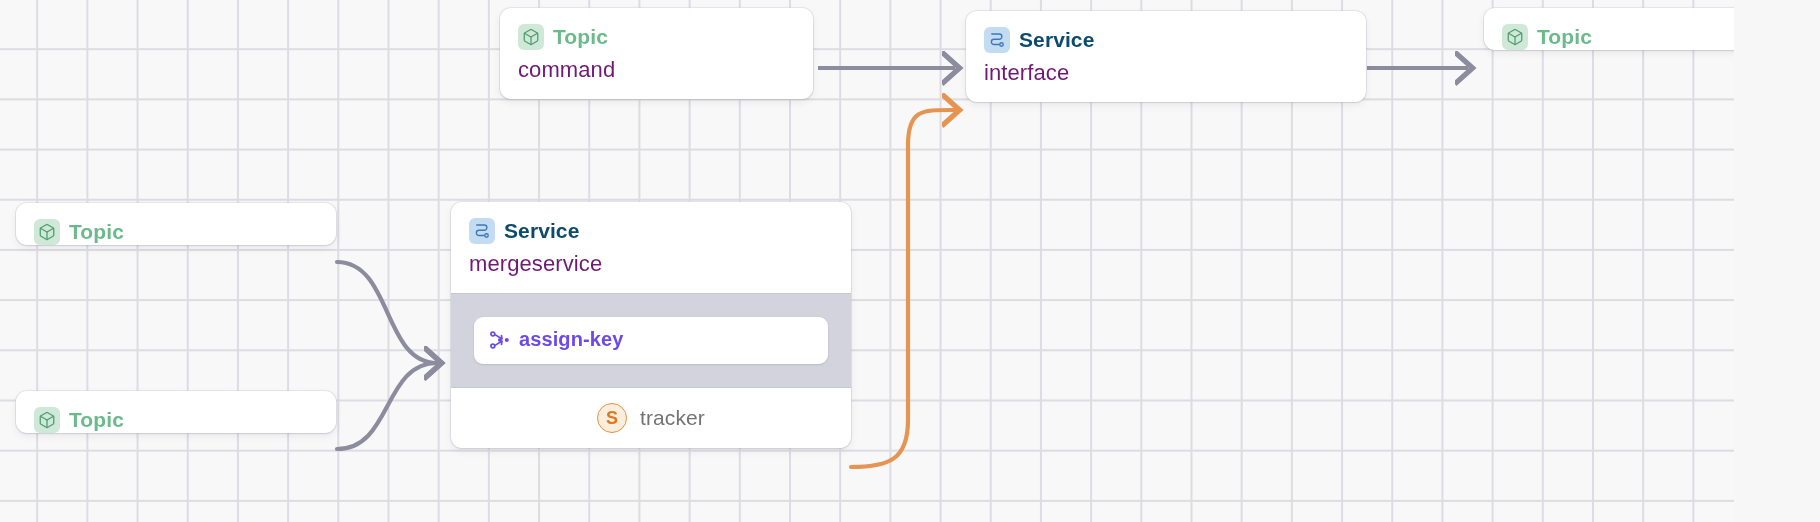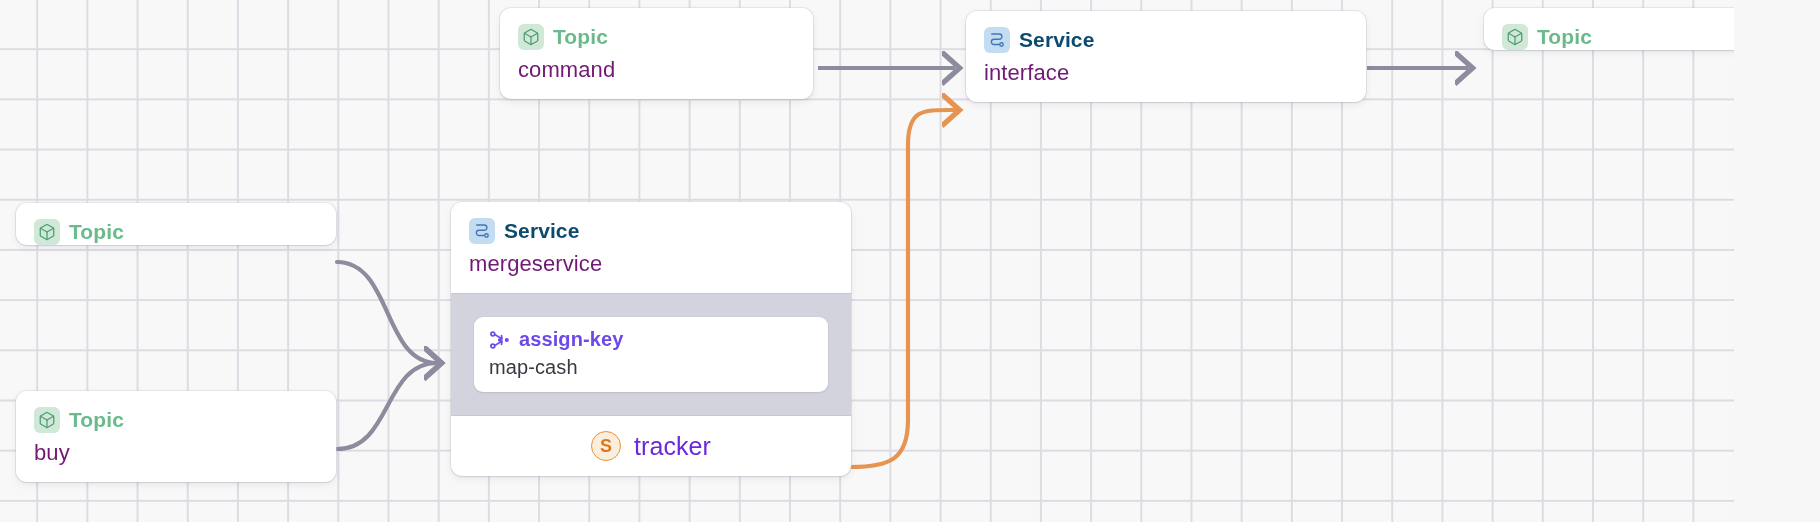--- a/index.html
+++ b/index.html
@@ -119,22 +119,22 @@
     border: 1.7px solid #e8913f;
     color: #d97a22;
     font-size: 18px;
     font-weight: 700;
     display: flex;
     align-items: center;
     justify-content: center;
     box-sizing: border-box;
   }
   .foot-label {
-    font-size: 25px;
-    color: #6d28d9;
+    font-size: 21px;
+    color: #737373;
     letter-spacing: .1px;
   }
 </style>
 </head>
 <body>
 
 <div id="canvas">
 
   <svg id="edges" viewBox="0 0 1820 522" xmlns="http://www.w3.org/2000/svg">
     <defs>
@@ -214,21 +214,20 @@
     <div class="node-head">
       <span class="badge-ico topic">
         <svg width="18" height="18" viewBox="0 0 24 24" fill="none" stroke="#4f9e72" stroke-width="1.7" stroke-linecap="round" stroke-linejoin="round">
           <path d="M21 16V8a2 2 0 0 0-1-1.73l-7-4a2 2 0 0 0-2 0l-7 4A2 2 0 0 0 3 8v8a2 2 0 0 0 1 1.73l7 4a2 2 0 0 0 2 0l7-4A2 2 0 0 0 21 16z"></path>
           <path d="M3.27 6.96 12 12.01l8.73-5.05"></path>
           <path d="M12 22.08V12"></path>
         </svg>
       </span>
       <span class="kind topic">Topic</span>
     </div>
-    <div class="node-name">buy</div>
   </div>
 
   <div class="node" style="left:451px; top:202px; width:400px;">
     <div class="node-head">
       <span class="badge-ico service">
         <svg width="18" height="18" viewBox="0 0 24 24" fill="none" stroke="#3f78b8" stroke-width="1.8" stroke-linecap="round" stroke-linejoin="round">
           <path d="M5 4h10a3.5 3.5 0 0 1 0 7H8a3.5 3.5 0 0 0 0 7h7"></path>
           <circle cx="18" cy="18" r="2.3"></circle>
         </svg>
       </span>
@@ -245,21 +244,20 @@
               <circle cx="4.2" cy="18.6" r="2.1"></circle>
               <circle cx="19.4" cy="12" r="2.2" fill="#6d49e8" stroke="none"></circle>
               <path d="M7 6.4 L13.4 10.4"></path>
               <path d="M7 17.6 L13.4 13.6"></path>
               <path d="M13.6 7.2 L14.2 10.7 L10.8 11.2"></path>
               <path d="M13.6 16.8 L14.2 13.3 L10.8 12.8"></path>
             </svg>
           </span>
           <span class="inner-title">assign-key</span>
         </div>
-        <div class="inner-sub">map-cash</div>
       </div>
     </div>
 
     <div class="svc-foot">
       <span class="s-badge">S</span>
       <span class="foot-label">tracker</span>
     </div>
   </div>
 
 </div>

